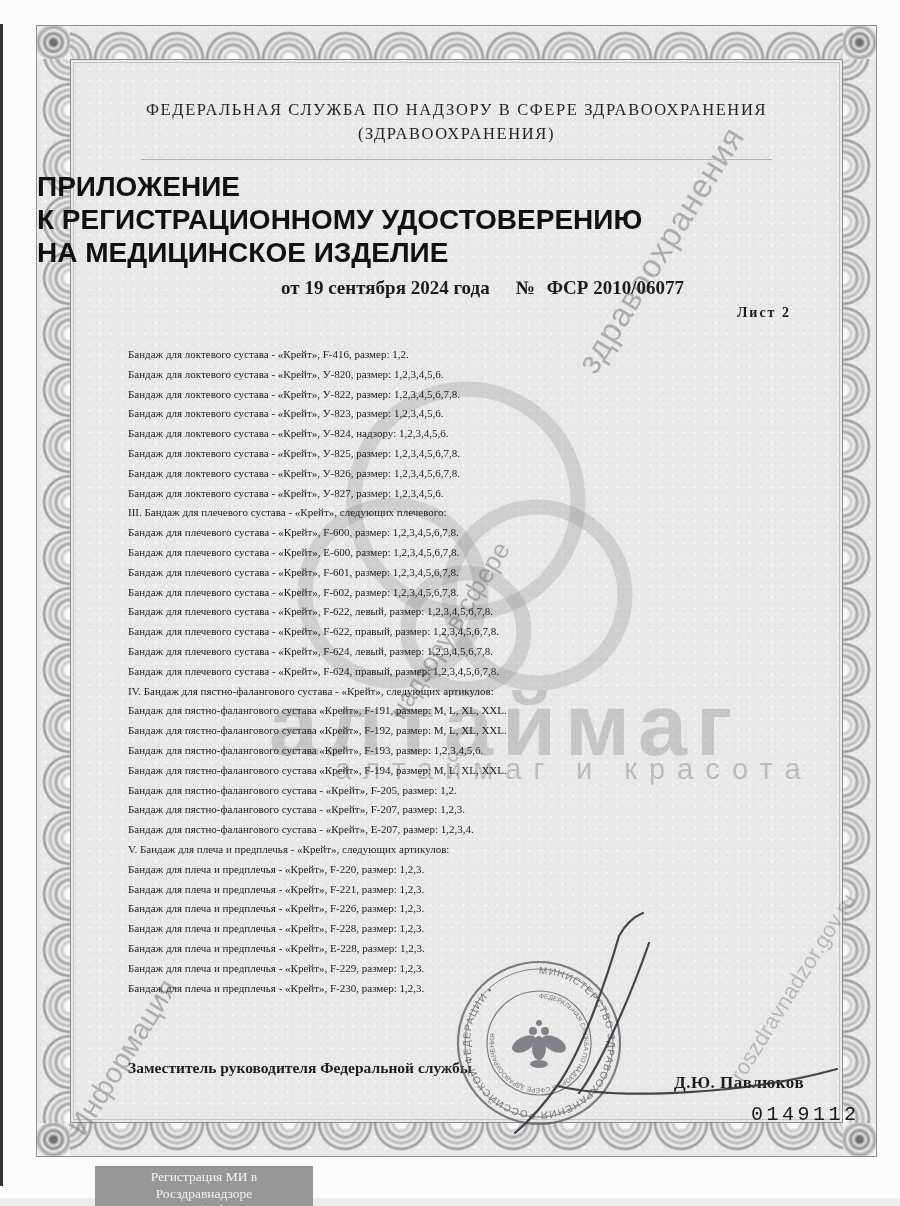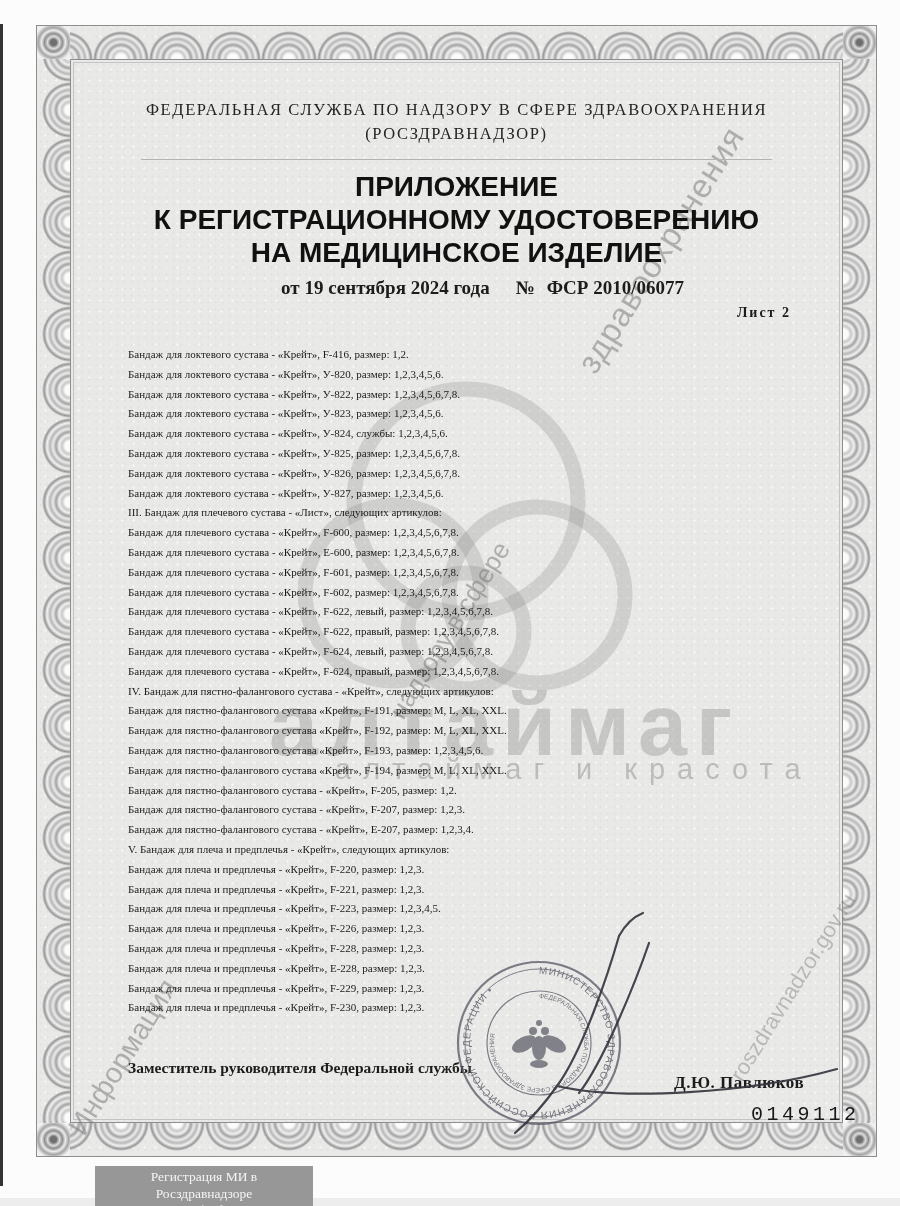--- a/index.html
+++ b/index.html
@@ -32,21 +32,21 @@
   .band.left,.band.right{top:0;bottom:0;width:33px;background-size:33px 56px;background-repeat:repeat-y;}
   .band.left{left:0;background-image:radial-gradient(circle at 33px 28px,#fbfbfb 5px,#c9c9c9 8px,#f0f0f0 11px,#a3a3a3 14px,#ebebeb 17px,#b8b8b8 20px,#f2f2f2 23px,#969696 26px,rgba(170,170,170,0) 28px);}
   .band.right{right:0;background-image:radial-gradient(circle at 0px 28px,#fbfbfb 5px,#c9c9c9 8px,#f0f0f0 11px,#a3a3a3 14px,#ebebeb 17px,#b8b8b8 20px,#f2f2f2 23px,#969696 26px,rgba(170,170,170,0) 28px);}
   .corner{position:absolute;width:33px;height:33px;background:radial-gradient(circle,#6f6f6f 3px,#dcdcdc 6px,#8f8f8f 9px,#ececec 12px,#a5a5a5 15px,#f0f0f0 19px);}
   .corner.tl{left:0;top:0}.corner.tr{right:0;top:0}.corner.bl{left:0;bottom:0}.corner.br{right:0;bottom:0}
   .inner-frame{position:absolute;inset:33px;border:1px solid #8e8e8e;outline:1px solid #c4c4c4;outline-offset:-4px;pointer-events:none;}
 
   
   .org{position:absolute;top:72px;left:0;right:0;text-align:center;font-size:16.5px;letter-spacing:1.6px;color:#242424;line-height:24px;}
   .divider{position:absolute;top:133px;left:104px;right:104px;height:1px;background:#b3b3b3;}
-  .title{position:absolute;top:144px;left:0;right:0;text-align:center;
+  .title{position:absolute;top:144px;left:0;right:0;
     font-family:"Liberation Sans","DejaVu Sans",sans-serif;font-weight:bold;
     font-size:28px;line-height:33px;color:#111;}
   .meta{position:absolute;top:251px;left:0;right:0;text-align:center;font-weight:bold;font-size:19px;transform:translateX(26px);}
   .meta .gap1{display:inline-block;width:26px;}
   .meta .gap2{display:inline-block;width:12px;}
   .sheet{position:absolute;top:279px;right:85px;font-weight:bold;font-size:14px;letter-spacing:2px;}
 
   
   .list{position:absolute;top:319px;left:91px;right:38px;font-size:11px;line-height:19.8px;color:#1b1b1b;}
   .list .line{white-space:nowrap;}
@@ -101,63 +101,62 @@
   </svg>
   <div class="wm diag wm-zdrav">здравоохранения</div>
   <div class="wm diag wm-nadzor">надзору в сфере</div>
   <div class="wm diag wm-info">Информация</div>
   <div class="wm diag wm-latin">roszdravnadzor.gov.ru</div>
   <div class="wm wm-brand">алтаймаг</div>
   <div class="wm wm-tagline">алтаймаг и красота</div>
 
   <div class="org">
     <div>ФЕДЕРАЛЬНАЯ СЛУЖБА ПО НАДЗОРУ В СФЕРЕ ЗДРАВООХРАНЕНИЯ</div>
-    <div>(РОСЗДРАВНАДЗОР)</div>
+    <div>(ЗДРАВООХРАНЕНИЯ)</div>
   </div>
   <div class="divider"></div>
   <div class="title">
     <div>ПРИЛОЖЕНИЕ</div>
     <div>К РЕГИСТРАЦИОННОМУ УДОСТОВЕРЕНИЮ</div>
     <div>НА МЕДИЦИНСКОЕ ИЗДЕЛИЕ</div>
   </div>
   <div class="meta">
     <span>от  19 сентября 2024 года</span><span class="gap1"></span><span>№</span><span class="gap2"></span><span>ФСР 2010/06077</span>
   </div>
   <div class="sheet">Лист  2</div>
 
   <div class="list">
       <div class="line">Бандаж для локтевого сустава - «Крейт», F-416, размер: 1,2.</div>
       <div class="line">Бандаж для локтевого сустава - «Крейт», У-820, размер: 1,2,3,4,5,6.</div>
       <div class="line">Бандаж для локтевого сустава - «Крейт», У-822, размер: 1,2,3,4,5,6,7,8.</div>
       <div class="line">Бандаж для локтевого сустава - «Крейт», У-823, размер: 1,2,3,4,5,6.</div>
-      <div class="line">Бандаж для локтевого сустава - «Крейт», У-824, службы: 1,2,3,4,5,6.</div>
+      <div class="line">Бандаж для локтевого сустава - «Крейт», У-824, надзору: 1,2,3,4,5,6.</div>
       <div class="line">Бандаж для локтевого сустава - «Крейт», У-825, размер: 1,2,3,4,5,6,7,8.</div>
       <div class="line">Бандаж для локтевого сустава - «Крейт», У-826, размер: 1,2,3,4,5,6,7,8.</div>
       <div class="line">Бандаж для локтевого сустава - «Крейт», У-827, размер: 1,2,3,4,5,6.</div>
-      <div class="line">III. Бандаж для плечевого сустава - «Лист», следующих артикулов:</div>
+      <div class="line">III. Бандаж для плечевого сустава - «Крейт», следующих плечевого:</div>
       <div class="line">Бандаж для плечевого сустава - «Крейт», F-600, размер: 1,2,3,4,5,6,7,8.</div>
       <div class="line">Бандаж для плечевого сустава - «Крейт», E-600, размер: 1,2,3,4,5,6,7,8.</div>
       <div class="line">Бандаж для плечевого сустава - «Крейт», F-601, размер: 1,2,3,4,5,6,7,8.</div>
       <div class="line">Бандаж для плечевого сустава - «Крейт», F-602, размер: 1,2,3,4,5,6,7,8.</div>
       <div class="line">Бандаж для плечевого сустава - «Крейт», F-622, левый, размер: 1,2,3,4,5,6,7,8.</div>
       <div class="line">Бандаж для плечевого сустава - «Крейт», F-622, правый, размер: 1,2,3,4,5,6,7,8.</div>
       <div class="line">Бандаж для плечевого сустава - «Крейт», F-624, левый, размер: 1,2,3,4,5,6,7,8.</div>
       <div class="line">Бандаж для плечевого сустава - «Крейт», F-624, правый, размер: 1,2,3,4,5,6,7,8.</div>
       <div class="line">IV. Бандаж для пястно-фалангового сустава - «Крейт», следующих артикулов:</div>
       <div class="line">Бандаж для пястно-фалангового сустава «Крейт», F-191, размер: M, L, XL, XXL.</div>
       <div class="line">Бандаж для пястно-фалангового сустава «Крейт», F-192, размер: M, L, XL, XXL.</div>
       <div class="line">Бандаж для пястно-фалангового сустава «Крейт», F-193, размер: 1,2,3,4,5,6.</div>
       <div class="line">Бандаж для пястно-фалангового сустава «Крейт», F-194, размер: M, L, XL, XXL.</div>
       <div class="line">Бандаж для пястно-фалангового сустава - «Крейт», F-205, размер: 1,2.</div>
       <div class="line">Бандаж для пястно-фалангового сустава - «Крейт», F-207, размер: 1,2,3.</div>
       <div class="line">Бандаж для пястно-фалангового сустава - «Крейт», E-207, размер: 1,2,3,4.</div>
       <div class="line">V. Бандаж для плеча и предплечья - «Крейт», следующих артикулов:</div>
       <div class="line">Бандаж для плеча и предплечья - «Крейт», F-220, размер: 1,2,3.</div>
       <div class="line">Бандаж для плеча и предплечья - «Крейт», F-221, размер: 1,2,3.</div>
-      <div class="line">Бандаж для плеча и предплечья - «Крейт», F-223, размер: 1,2,3,4,5.</div>
       <div class="line">Бандаж для плеча и предплечья - «Крейт», F-226, размер: 1,2,3.</div>
       <div class="line">Бандаж для плеча и предплечья - «Крейт», F-228, размер: 1,2,3.</div>
       <div class="line">Бандаж для плеча и предплечья - «Крейт», Е-228, размер: 1,2,3.</div>
       <div class="line">Бандаж для плеча и предплечья - «Крейт», F-229, размер: 1,2,3.</div>
       <div class="line">Бандаж для плеча и предплечья - «Крейт», F-230, размер: 1,2,3.</div>
     </div>
 
   <div class="sig-left">
     <div>Заместитель руководителя Федеральной службы</div>
   </div>

